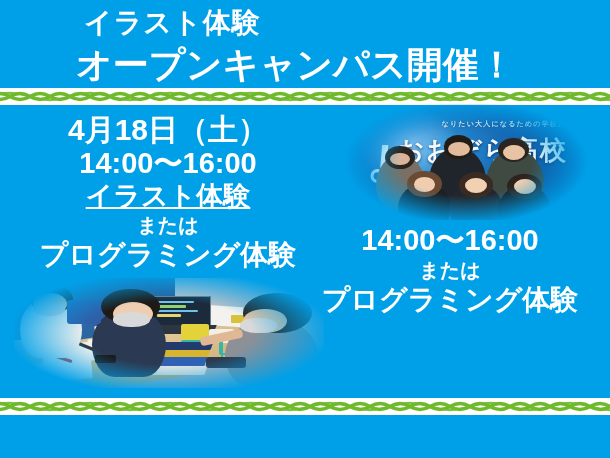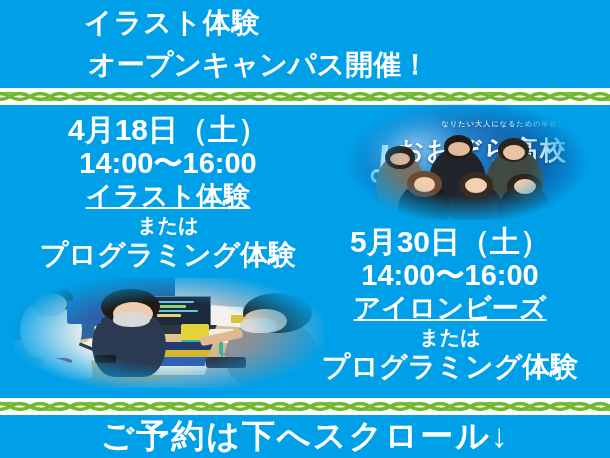--- a/index.html
+++ b/index.html
@@ -32,23 +32,23 @@
     left: 84px;
     top: 6px;
     font-size: 28px;
     font-weight: 700;
     letter-spacing: 1px;
     line-height: 34px;
     white-space: nowrap;
   }
   .header-main {
     position: absolute;
-    left: 88px;
+    left: 76px;
     top: 42px;
-    font-size: 28px;
+    font-size: 36px;
     font-weight: 700;
     letter-spacing: 0px;
     line-height: 46px;
     white-space: nowrap;
   }
 
   
   .rope-band {
     position: absolute;
     left: 0;
@@ -356,34 +356,29 @@
       <div class="p-head" style="left:74%;top:28%;width:14%;height:22%;background:#e8c4a4;"></div>
       <div class="mask-face" style="left:73%;top:36%;width:12%;height:14%;"></div>
       <div style="position:absolute;left:60%;top:50%;width:14%;height:8%;background:#e0b894;border-radius:4px;transform:rotate(-12deg);"></div>
       <div style="position:absolute;left:62%;top:72%;width:13%;height:10%;background:#2f3a4c;border-radius:3px;"></div>
 
       <div style="position:absolute;left:17%;top:20%;width:11%;height:22%;background:#2f5fa8;border-radius:3px;"></div>
     </div>
   </div>
 
   <div class="col col-right">
-    <div class="line l-date">5月30日（土）</div>
     <div class="line l-time">14:00〜16:00</div>
-    <div class="line l-act">アイロンビーズ</div>
     <div class="line l-or">または</div>
     <div class="line l-act2">プログラミング体験</div>
   </div>
 
   <div class="rope-band bottom">
     <svg width="610" height="17" viewBox="0 0 610 17">
       <g fill="none" stroke="#6fba2c" stroke-width="3.4" stroke-linecap="round">
         <path d="M-10 8.5 q10 -6 20 0 q10 6 20 0 q10 -6 20 0 q10 6 20 0 q10 -6 20 0 q10 6 20 0 q10 -6 20 0 q10 6 20 0 q10 -6 20 0 q10 6 20 0 q10 -6 20 0 q10 6 20 0 q10 -6 20 0 q10 6 20 0 q10 -6 20 0 q10 6 20 0 q10 -6 20 0 q10 6 20 0 q10 -6 20 0 q10 6 20 0 q10 -6 20 0 q10 6 20 0 q10 -6 20 0 q10 6 20 0 q10 -6 20 0 q10 6 20 0 q10 -6 20 0 q10 6 20 0 q10 -6 20 0 q10 6 20 0 q10 -6 20 0 q10 6 20 0"></path>
         <path d="M-10 8.5 q10 6 20 0 q10 -6 20 0 q10 6 20 0 q10 -6 20 0 q10 6 20 0 q10 -6 20 0 q10 6 20 0 q10 -6 20 0 q10 6 20 0 q10 -6 20 0 q10 6 20 0 q10 -6 20 0 q10 6 20 0 q10 -6 20 0 q10 6 20 0 q10 -6 20 0 q10 6 20 0 q10 -6 20 0 q10 6 20 0 q10 -6 20 0 q10 6 20 0 q10 -6 20 0 q10 6 20 0 q10 -6 20 0 q10 6 20 0 q10 -6 20 0 q10 6 20 0 q10 -6 20 0 q10 6 20 0 q10 -6 20 0 q10 6 20 0 q10 -6 20 0"></path>
         <path d="M-10 8.5 q20 -7 40 0 q20 7 40 0 q20 -7 40 0 q20 7 40 0 q20 -7 40 0 q20 7 40 0 q20 -7 40 0 q20 7 40 0 q20 -7 40 0 q20 7 40 0 q20 -7 40 0 q20 7 40 0 q20 -7 40 0 q20 7 40 0 q20 -7 40 0 q20 7 40 0" stroke-width="2.6" opacity=".9"></path>
       </g>
     </svg>
   </div>
 
-  <div class="footer">
-    <div class="footer-text">ご予約は下へスクロール↓</div>
-  </div>
 
 </div>
 
 </body></html>

